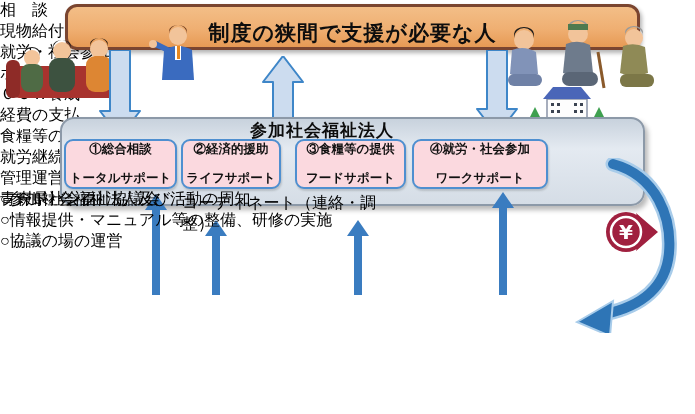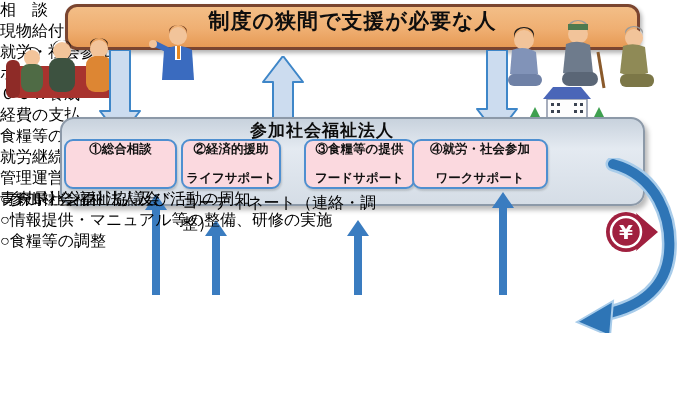--- a/index.html
+++ b/index.html
@@ -7,21 +7,21 @@
     position:relative;width:695px;height:414px;background:#ffffff;
     overflow:hidden;font-family:"Liberation Sans",sans-serif;
   }
   .abs{position:absolute;}
   
   .banner{
     left:65px;top:4px;width:575px;height:46px;
     background:linear-gradient(180deg,#F3BE87 0%,#EFAF72 55%,#E69A55 100%);
     border:3px solid #7A4530;border-radius:12px;
     box-shadow:2px 3px 4px rgba(0,0,0,.3);
-    display:flex;align-items:flex-start;justify-content:center;box-sizing:border-box;
+    display:flex;align-items:flex-end;justify-content:center;box-sizing:border-box;
   }
   .banner-title{font-size:21px;font-weight:bold;color:#0e0e0e;letter-spacing:1px;}
   
   .corpbox{
     left:60px;top:117px;width:585px;height:89px;
     background:linear-gradient(180deg,#C8D2DD 0%,#E4EAF1 35%,#D5DDE6 100%);
     border:2px solid #8C99A8;border-radius:14px;
     box-shadow:3px 4px 5px rgba(0,0,0,.28);box-sizing:border-box;
   }
   .corp-title{left:250px;top:119px;font-size:17px;font-weight:bold;color:#0c0c0c;letter-spacing:1px;white-space:nowrap;}
@@ -168,26 +168,27 @@
   <div class="lbl lbl-15" style="left:137px;top:79px">相　談</div>
   <div class="lbl lbl-15" style="left:251px;top:93px;text-shadow:0 0 3px #fff,0 0 3px #fff">現物給付</div>
   <div class="lbl lbl-14" style="left:386px;top:63px">就労・社会参加</div>
   <div class="lbl lbl-14" style="left:386px;top:84px">ボランティア</div>
 
   <div class="abs corpbox"></div>
   <div class="abs corp-title">参加社会福祉法人</div>
 
   <div class="abs svc" style="left:64px;width:113px">
     <span>①総合相談</span>
+    <span>トータルサポート</span>
   </div>
   <div class="abs svc" style="left:181px;width:100px">
     <span>②経済的援助</span>
     <span>ライフサポート</span>
   </div>
-  <div class="abs svc" style="left:304px;width:111px">
+  <div class="abs svc" style="left:295px;width:111px">
     <span>③食糧等の提供</span>
     <span>フードサポート</span>
   </div>
   <div class="abs svc" style="left:412px;width:136px">
     <span>④就労・社会参加</span>
     <span>ワークサポート</span>
   </div>
 
   <div class="abs coordbar">
     <span>コーディネート（連絡・調整）</span>
@@ -229,16 +230,16 @@
     <text x="22" y="34" text-anchor="middle" font-size="20" font-weight="bold" fill="#FFFFFF" font-family="DejaVu Sans, sans-serif">¥</text>
   </svg>
 
   <div class="abs council">
     <span>青森県社会福祉協議会</span>
   </div>
 
   <div class="abs notes">
     <div>○参加社会福祉法人及び活動の周知</div>
     <div>○情報提供・マニュアル等の整備、研修の実施</div>
-    <div>○食糧等の調整</div>
+    <div>○協議の場の運営</div>
   </div>
 
 </div>
 
 </body></html>

